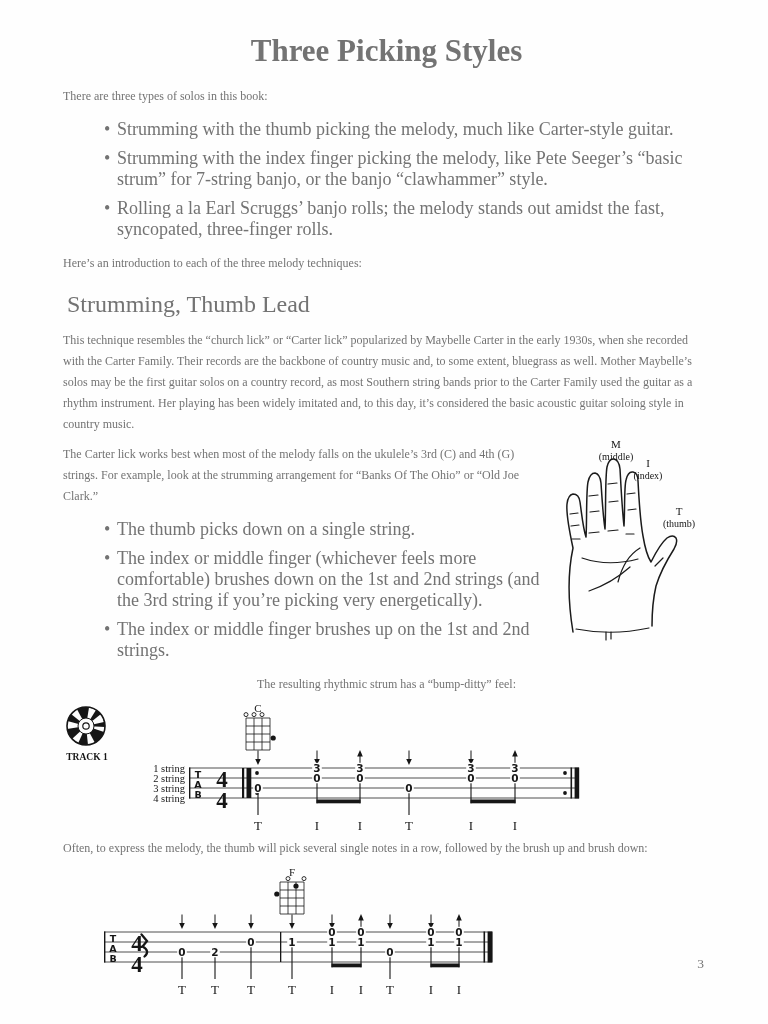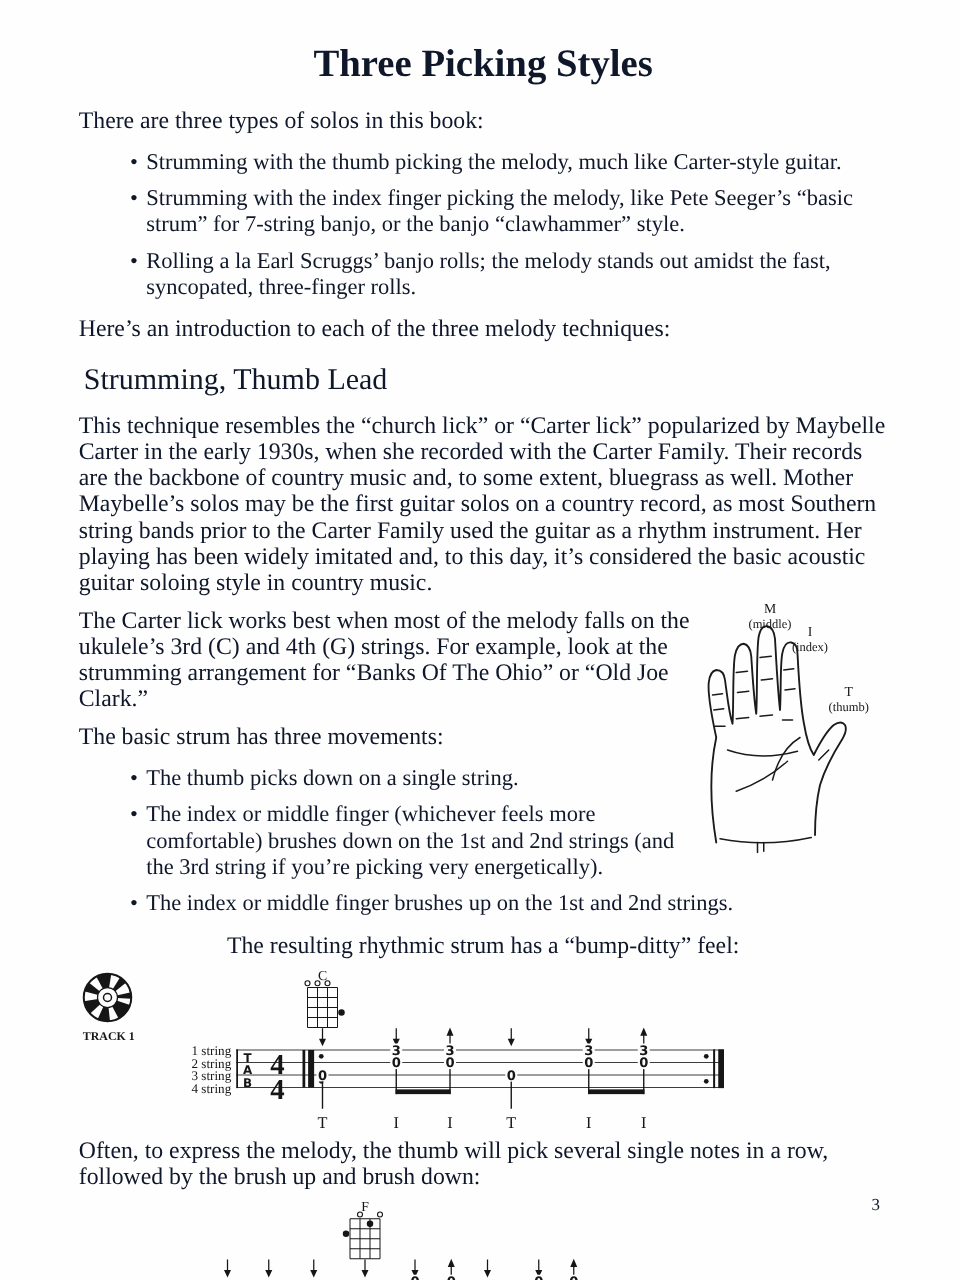--- a/index.html
+++ b/index.html
@@ -1,20 +1,20 @@
 <!DOCTYPE html>
 <html><head>
 <meta charset="utf-8">
 <style>
   html,body{margin:0;padding:0;background:#e8e8e8;}
-  .page{position:relative;width:768px;height:1024px;background:#fefefe;color:#0f172a;
+  .page{position:relative;width:768px;height:1024px;background:#fefefe;color:#737373;
         font-family:"Liberation Serif",serif;overflow:hidden;margin:0 auto;}
   .content{padding:34px 58px 0 63px;}
   h1.title{font-size:31px;line-height:34px;text-align:center;margin:0 0 18px;font-weight:bold;}
-  p.body{font-size:19px;line-height:21px;margin:0 0 9px;}
+  p.body{font-size:12px;line-height:21px;margin:0 0 9px;}
   ul.blist{list-style:none;margin:12px 0 13px;padding:0;}
   ul.blist li{position:relative;font-size:18px;line-height:21px;margin:0 0 8px;padding-left:54px;}
   ul.blist li::before{content:"•";position:absolute;left:41px;}
   h2.section{font-size:24px;margin:17px 4px 12px;font-weight:normal;}
   .wrap-block::after{content:"";display:block;clear:both;}
   .hand-fig{float:right;width:150px;margin:-8px 0 2px 8px;}
   .result-line{clear:both;text-align:center;}
   .music-row{display:flex;align-items:flex-start;margin:2px 0 0 60px;}
   .track-block{width:85px;padding-top:0;}
   .often{margin-top:20px;margin-bottom:0;}
@@ -75,21 +75,20 @@
             <text x="56" y="24" font-size="10">(middle)</text>
             <text x="88" y="31" font-size="11">I</text>
             <text x="88" y="43" font-size="10">(index)</text>
             <text x="119" y="79" font-size="11">T</text>
             <text x="119" y="91" font-size="10">(thumb)</text>
           </g>
         </svg>
       </div>
 
       <p class="body">The Carter lick works best when most of the melody falls on the ukulele’s 3rd (C) and 4th (G) strings. For example, look at the strumming arrangement for “Banks Of The Ohio” or “Old Joe Clark.”</p>
-      <p class="body">The basic strum has three movements:</p>
       <ul class="blist">
         <li>The thumb picks down on a single string.</li>
         <li>The index or middle finger (whichever feels more comfortable) brushes down on the 1st and 2nd strings (and the 3rd string if you’re picking very energetically).</li>
         <li>The index or middle finger brushes up on the 1st and 2nd strings.</li>
       </ul>
     </div>
 
     <p class="body result-line">The resulting rhythmic strum has a “bump-ditty” feel:</p>
   </div>
 

